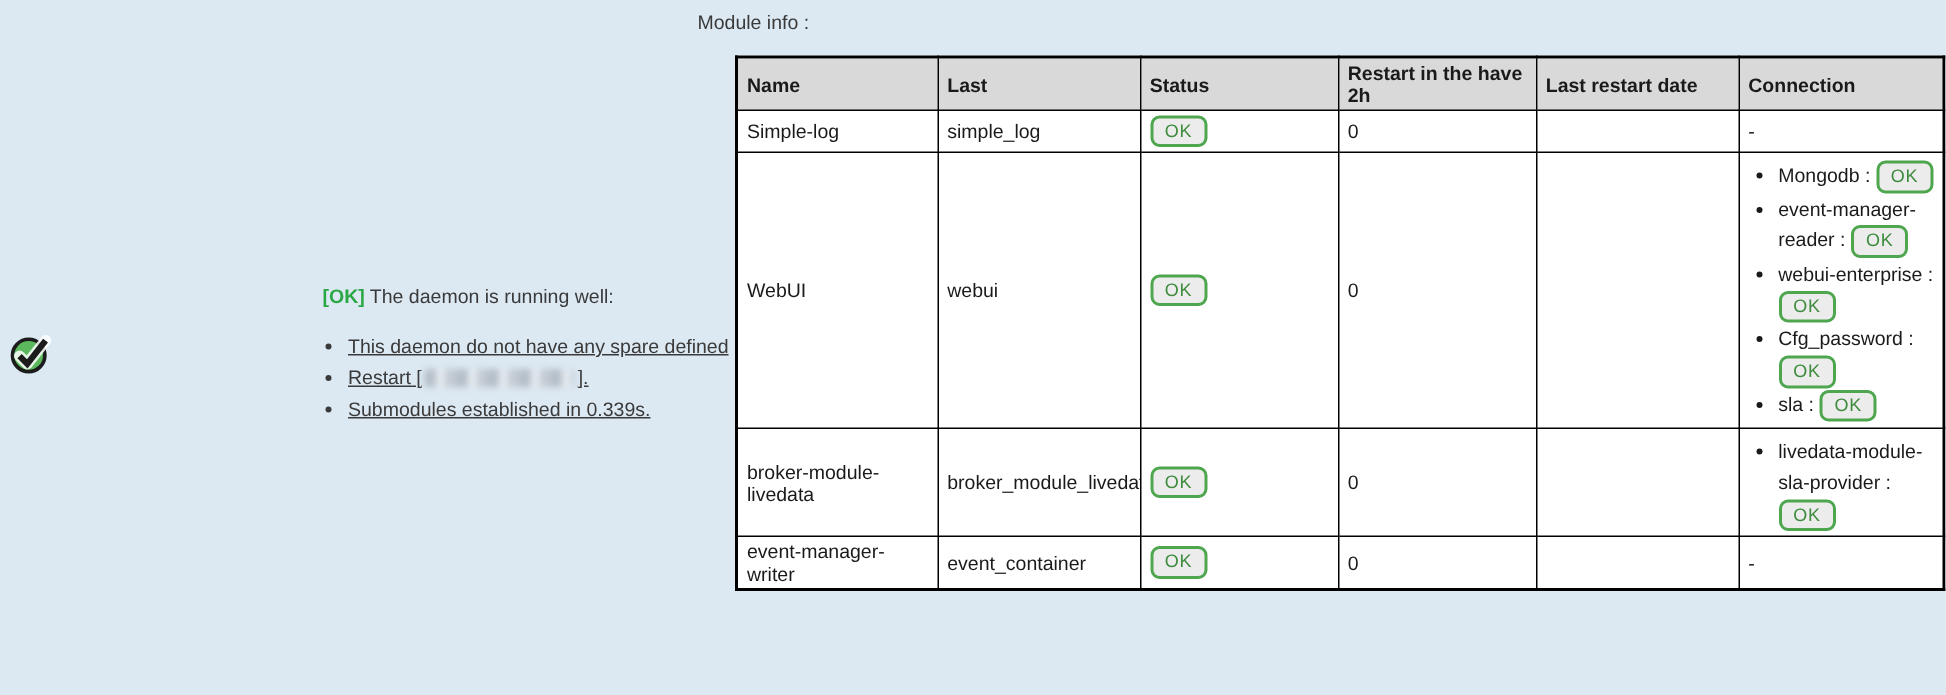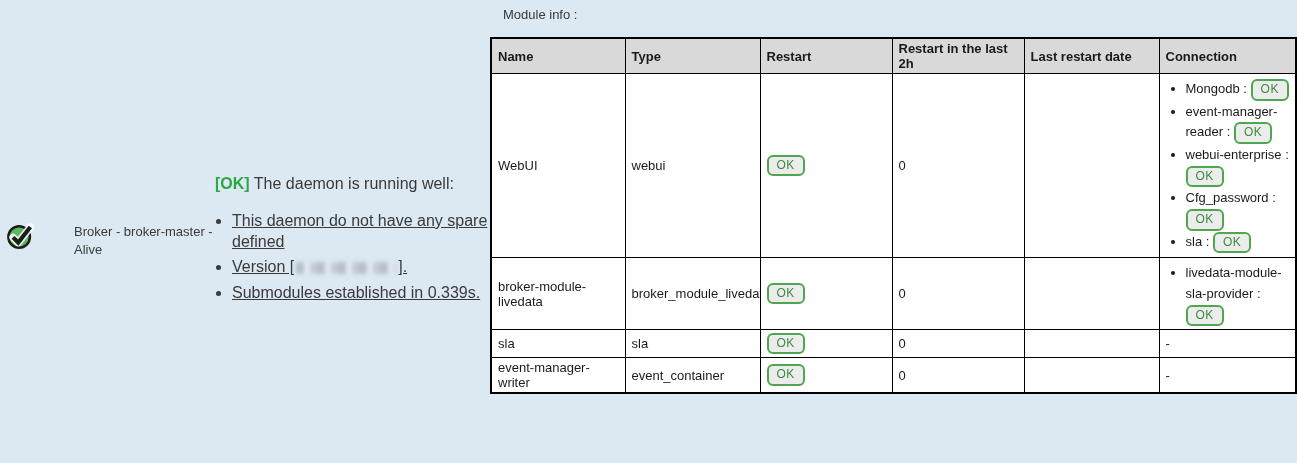--- a/index.html
+++ b/index.html
@@ -24,36 +24,36 @@
   }
 
   
   .daemon-panel { position: absolute; left: 0; top: 0; width: 488px; height: 463px; }
   .daemon-icon { position: absolute; left: 6px; top: 221px; width: 30px; height: 30px; }
   .daemon-name {
     position: absolute; left: 74px; top: 223px; width: 142px;
     font-size: 13px; line-height: 1.4; color: var(--text);
   }
   .daemon-details {
-    position: absolute; left: 215px; top: 174px; width: 280px;
-    font-size: 16px; color: var(--text);
+    position: absolute; left: 215px; top: 190px; width: 280px;
+    font-size: 13px; color: var(--text);
   }
   .status-line { line-height: 1.3; }
   .ok-tag { color: var(--ok-text); font-weight: bold; }
   .daemon-details ul { margin: 15px 0 0 0; padding-left: 17px; }
   .daemon-details li { margin-bottom: 3.5px; line-height: 1.35; text-decoration: underline; }
   .redacted {
     display: inline-block; width: 100px; height: 12px; vertical-align: -2px;
     border-radius: 2px; margin: 0 2px;
     background: repeating-linear-gradient(90deg, #b6bfc9 0 8px, #e4eaef 8px 14px, #c3cbd3 14px 21px);
     filter: blur(2px);
   }
 
   
-  .module-info-label { position: absolute; left: 503px; top: 7px; font-size: 13px; color: var(--text); }
+  .module-info-label { position: absolute; left: 465px; top: 7px; font-size: 13px; color: var(--text); }
   table.modules-table {
     position: absolute; left: 490px; top: 37px;
     width: 805px; table-layout: fixed;
     border-collapse: collapse; background: #ffffff;
     border: 2px solid #000; font-size: 13px; color: #1a1a1a;
   }
   .modules-table th, .modules-table td {
     border: 1px solid #000; padding: 2px 6px; text-align: left; overflow: hidden;
   }
   .modules-table thead th {
@@ -82,56 +82,63 @@
 <body>
 
 <div class="daemon-panel">
   <span class="daemon-icon">
     <svg width="30" height="30" viewBox="0 0 32 32">
       <circle cx="14" cy="17" r="11.5" fill="#5cb85c" stroke="#1c1c1c" stroke-width="2.6"></circle>
       <path d="M7.5 17.5 L13 23 L26 6.5" fill="none" stroke="#ffffff" stroke-width="8" stroke-linecap="round" stroke-linejoin="round" opacity="0.85"></path>
       <path d="M7.5 17.5 L13 23 L26 6.5" fill="none" stroke="#1c1c1c" stroke-width="4.4" stroke-linecap="butt" stroke-linejoin="miter"></path>
     </svg>
   </span>
-  <div class="daemon-name">Broker - broker-master - Alive</div>
   <div class="daemon-details">
     <div class="status-line">
       <span class="ok-tag">[OK]</span>
       <span>The daemon is running well:</span>
     </div>
     <ul>
       <li>This daemon do not have any spare defined</li>
-      <li><span>Version [</span><span class="redacted"></span><span>].</span></li>
+      <li><span>Restart [</span><span class="redacted"></span><span>].</span></li>
       <li>Submodules established in 0.339s.</li>
     </ul>
   </div>
 </div>
 
 <div class="module-info-label">Module info :</div>
 
 <table class="modules-table">
   <colgroup>
     <col style="width:134px">
       <col style="width:135px">
       <col style="width:132px">
     <col style="width:132px">
       <col style="width:135px">
       <col style="width:137px">
   </colgroup>
   <thead>
     <tr>
       <th>Name</th>
-      <th>Type</th>
-      <th>Restart</th>
-      <th>Restart in the last 2h</th>
+      <th>Last</th>
+      <th>Status</th>
+      <th>Restart in the have 2h</th>
       <th>Last restart date</th>
       <th>Connection</th>
     </tr>
   </thead>
   <tbody>
+    <tr class="h28">
+      <td>Simple-log</td>
+      <td>simple_log</td>
+      <td><span class="ok-badge">OK</span></td>
+      <td>0</td>
+      <td></td>
+      <td>-</td>
+    </tr>
     <tr class="h184">
       <td>WebUI</td>
       <td>webui</td>
       <td><span class="ok-badge">OK</span></td>
       <td>0</td>
       <td></td>
       <td class="sub-cell">
         <ul class="sub-list">
           <li><span>Mongodb :</span> <span class="ok-badge">OK</span></li>
           <li><span>event-manager-reader :</span> <span class="ok-badge">OK</span></li>
@@ -146,28 +153,20 @@
       <td>broker_module_livedata</td>
       <td><span class="ok-badge">OK</span></td>
       <td>0</td>
       <td></td>
       <td class="sub-cell">
         <ul class="sub-list">
           <li><span>livedata-module-sla-provider :</span> <span class="ok-badge">OK</span></li>
         </ul>
       </td>
     </tr>
-    <tr class="h28">
-      <td>sla</td>
-      <td>sla</td>
-      <td><span class="ok-badge">OK</span></td>
-      <td>0</td>
-      <td></td>
-      <td>-</td>
-    </tr>
     <tr class="h29">
       <td>event-manager-writer</td>
       <td>event_container</td>
       <td><span class="ok-badge">OK</span></td>
       <td>0</td>
       <td></td>
       <td>-</td>
     </tr>
 
   </tbody>

